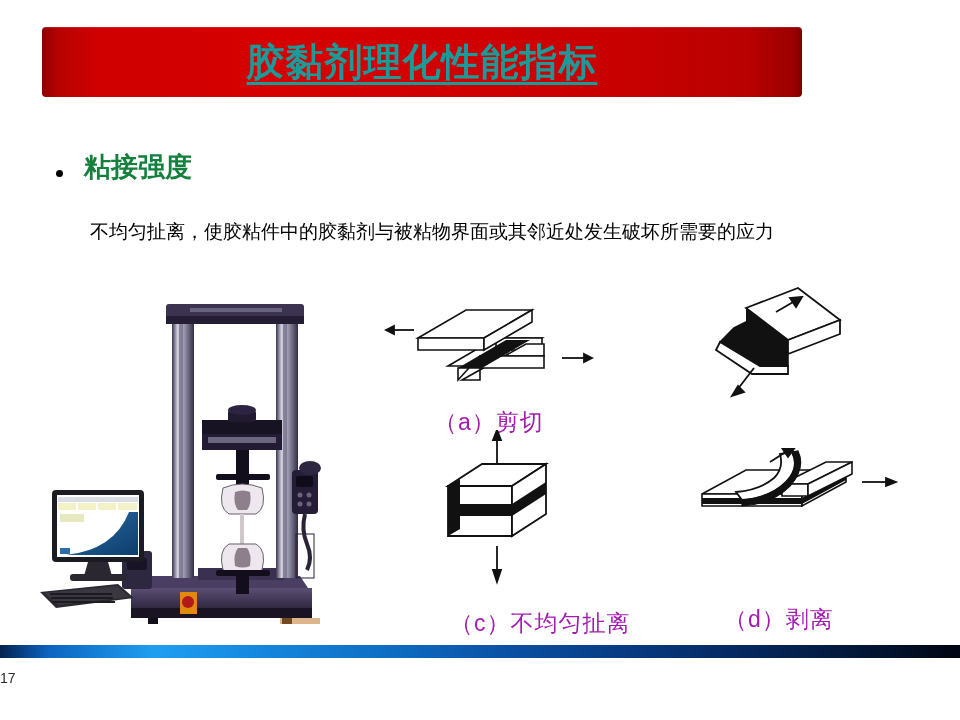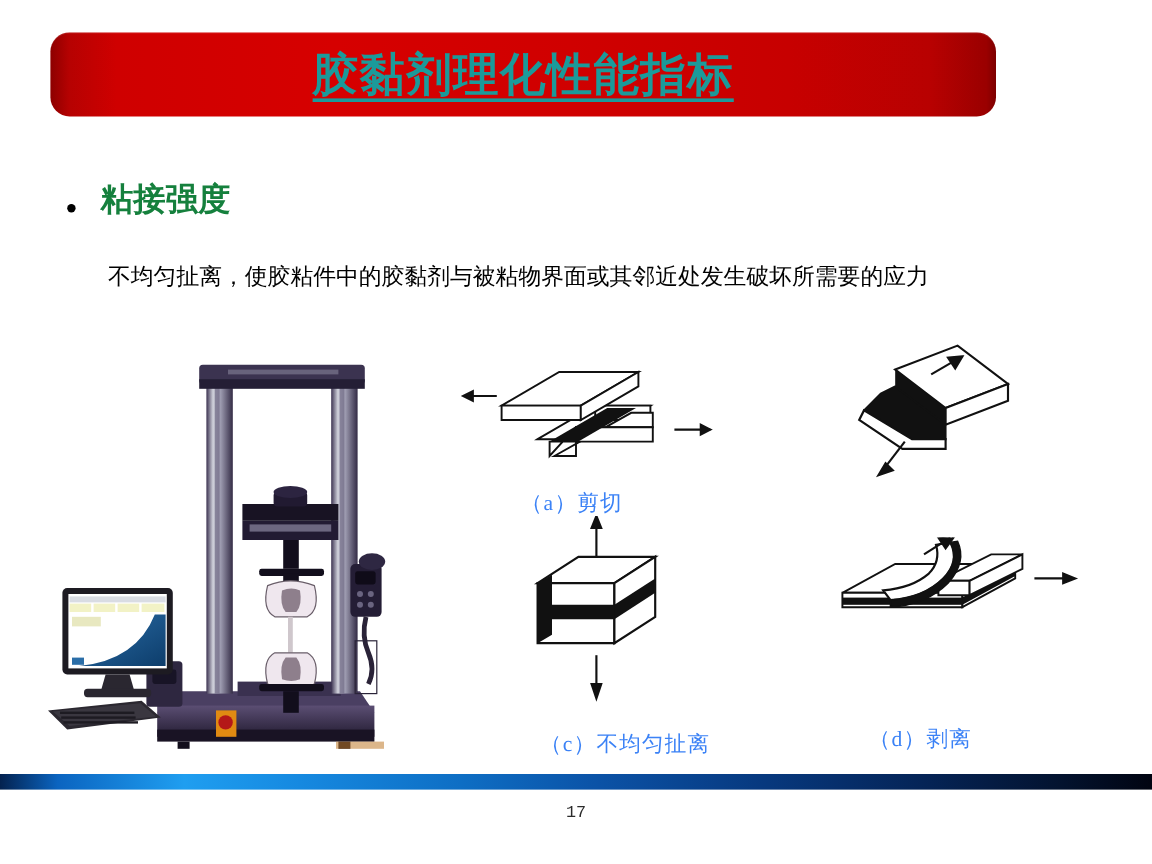--- a/index.html
+++ b/index.html
@@ -15,27 +15,26 @@
     font-family: "DejaVu Sans", "Liberation Sans", sans-serif;
   }
 
   
   .title-banner {
     position: absolute;
     left: 42px;
     top: 27px;
     width: 760px;
     height: 70px;
-    border-radius: 16px;
+    border-radius: 4px;
     background: linear-gradient(90deg,
         #8d0000 0%, #b60202 2%, #cf0000 7%,
         #d60000 30%, #d00000 55%, #c70000 78%,
         #b80101 93%, #9a0000 99%, #7d0000 100%);
     box-shadow: inset 0 1px 0 rgba(255,255,255,0.10);
-    padding-left: 28px;
   }
   .title-text {
     position: absolute;
     left: 0;
     right: 0;
     top: 10px;
     text-align: center;
     font-family: "DejaVu Sans", "Liberation Sans", sans-serif;
     font-size: 38px;
     font-weight: bold;
@@ -79,23 +78,23 @@
     line-height: 38px;
     color: #000;
     letter-spacing: 0px;
   }
 
   
   .figures { position: absolute; left: 0; top: 0; width: 960px; height: 720px; }
   .fig { position: absolute; }
   .caption {
     position: absolute;
-    font-size: 18px;
-    color: #3b82f6;
-    font-family: Liberation Serif, serif;
+    font-size: 23px;
+    color: #a21caf;
+    font-family: Liberation Sans, sans-serif;
     white-space: nowrap;
     letter-spacing: 1px;
   }
 
   
   .photo { position: absolute; left: 30px; top: 292px; width: 330px; height: 340px; }
 
   
   .blue-rule {
     position: absolute;
@@ -106,24 +105,24 @@
     background: linear-gradient(90deg,
         #04224f 0%, #0b64c0 5%, #1f9ef0 16%,
         #1689e0 26%, #0e6ec4 40%, #0b52a6 52%,
         #07397f 66%, #052457 80%, #03132f 92%, #010411 100%);
   }
   .page-number {
     position: absolute;
     left: 0;
     right: 0;
     top: 670px;
-    text-align: center;
+    text-align: left;
     font-size: 14px;
     color: #2b2b2b;
-    font-family: Liberation Mono, monospace;
+    font-family: Liberation Sans, sans-serif;
   }
 </style>
 </head>
 <body>
 
 <div class="title-banner">
   <div class="title-text">胶黏剂理化性能指标</div>
 </div>
 
 <div class="bullet-row">

